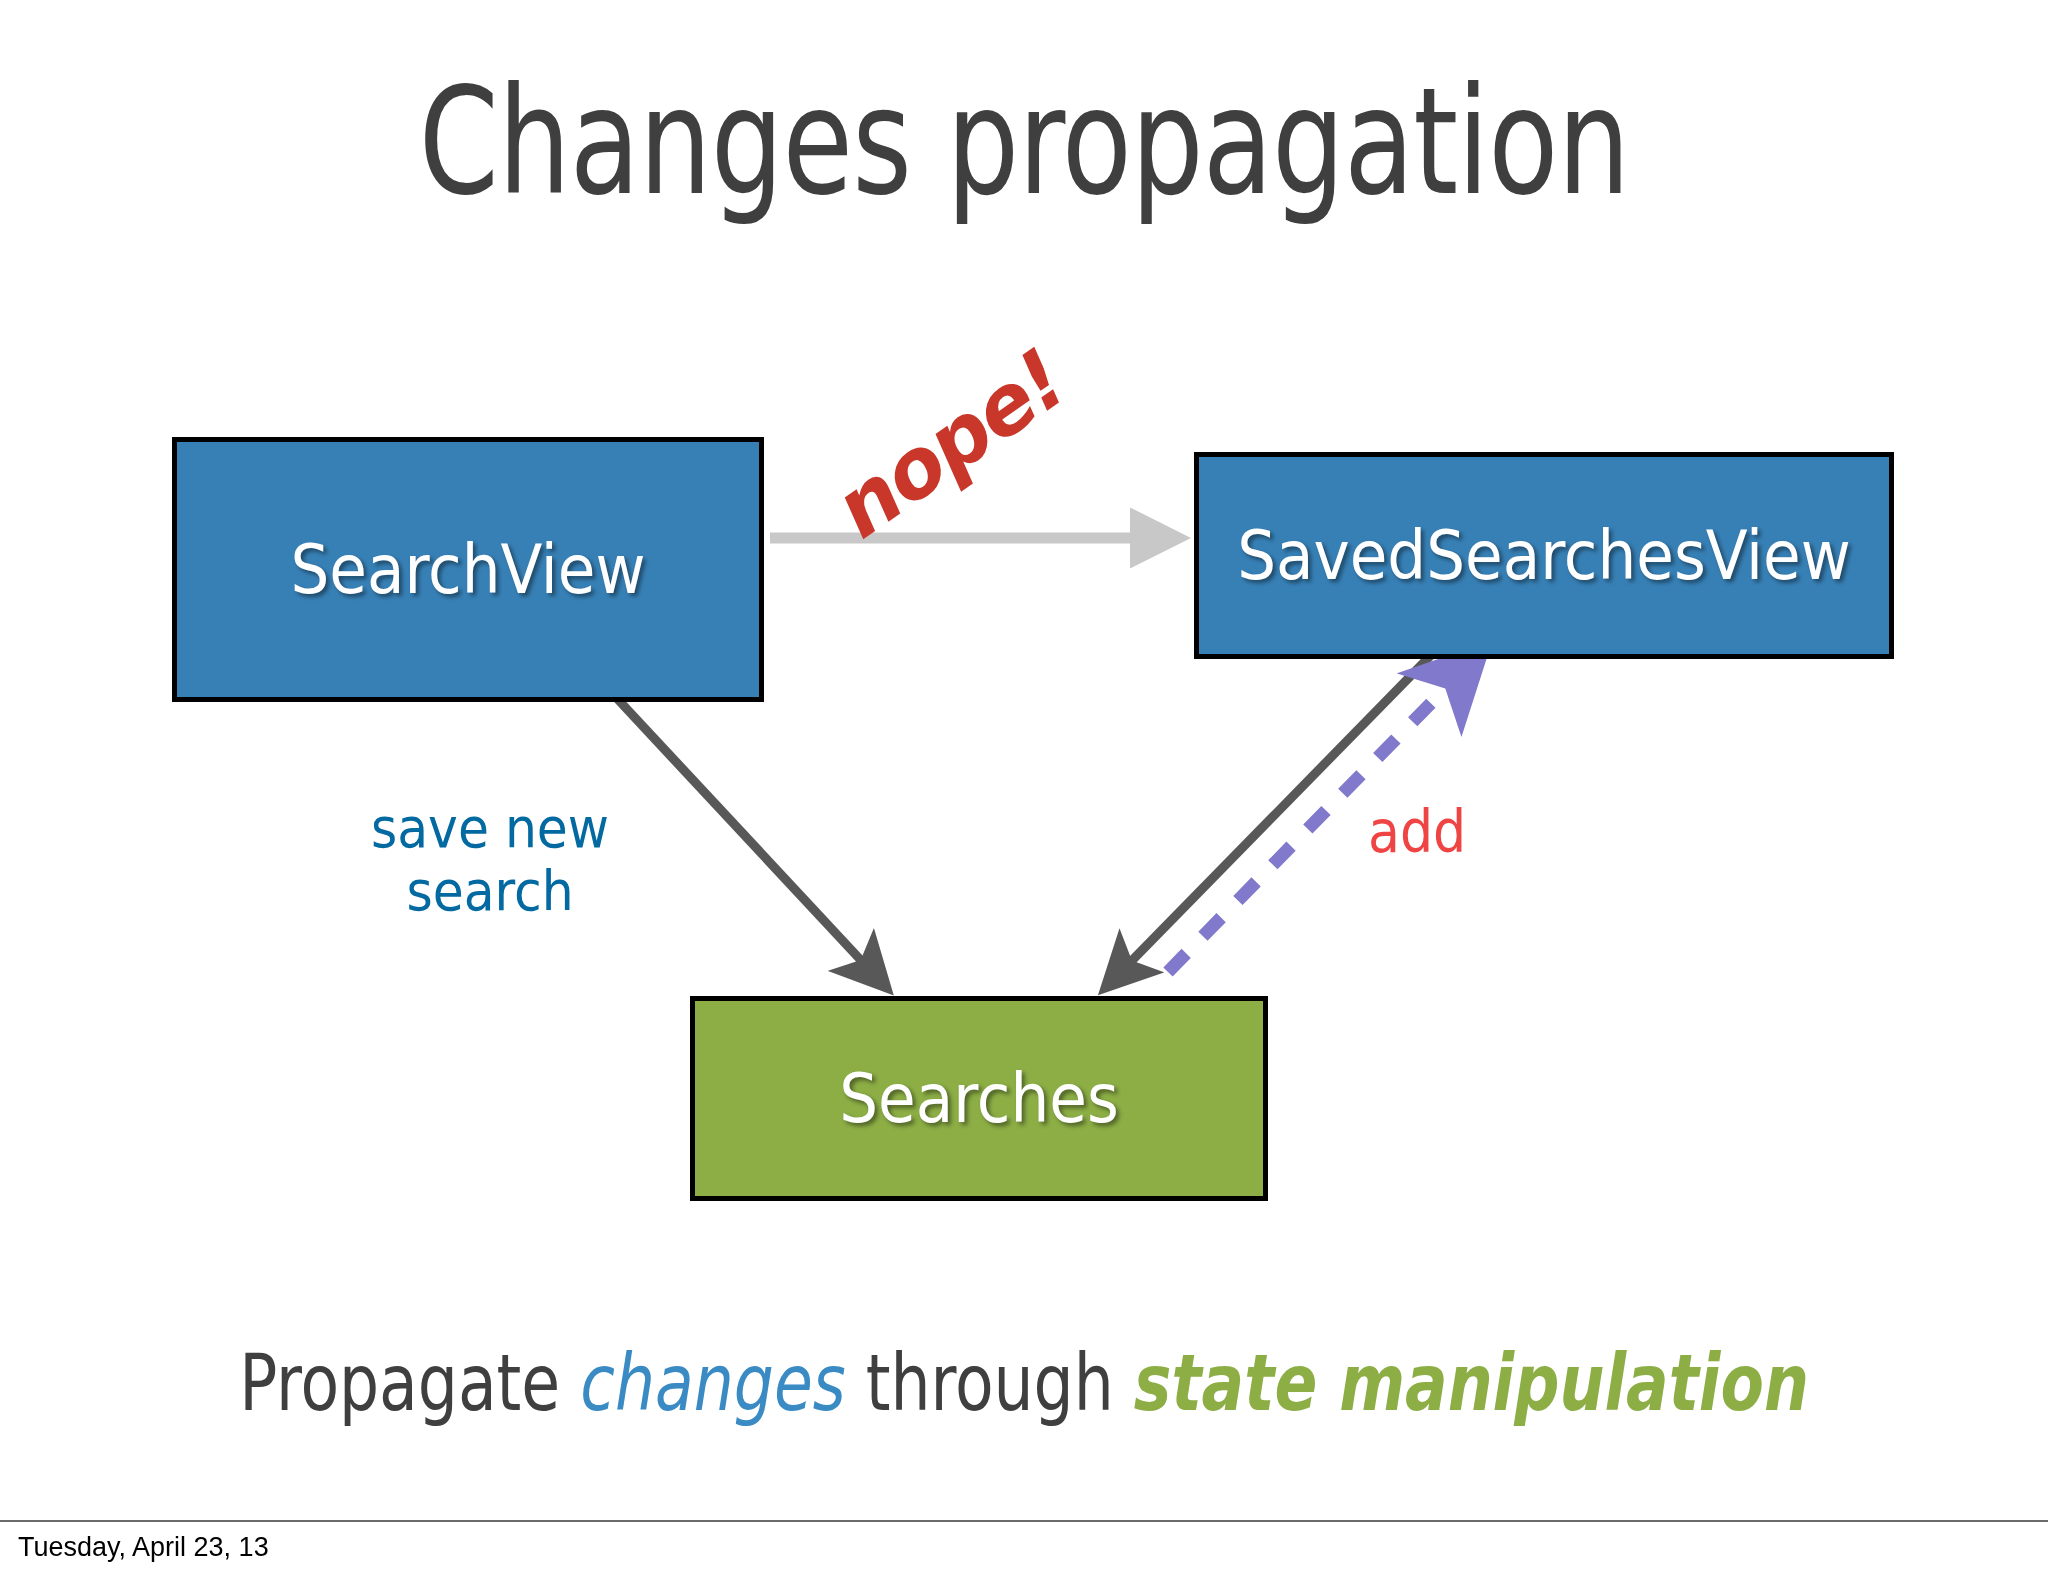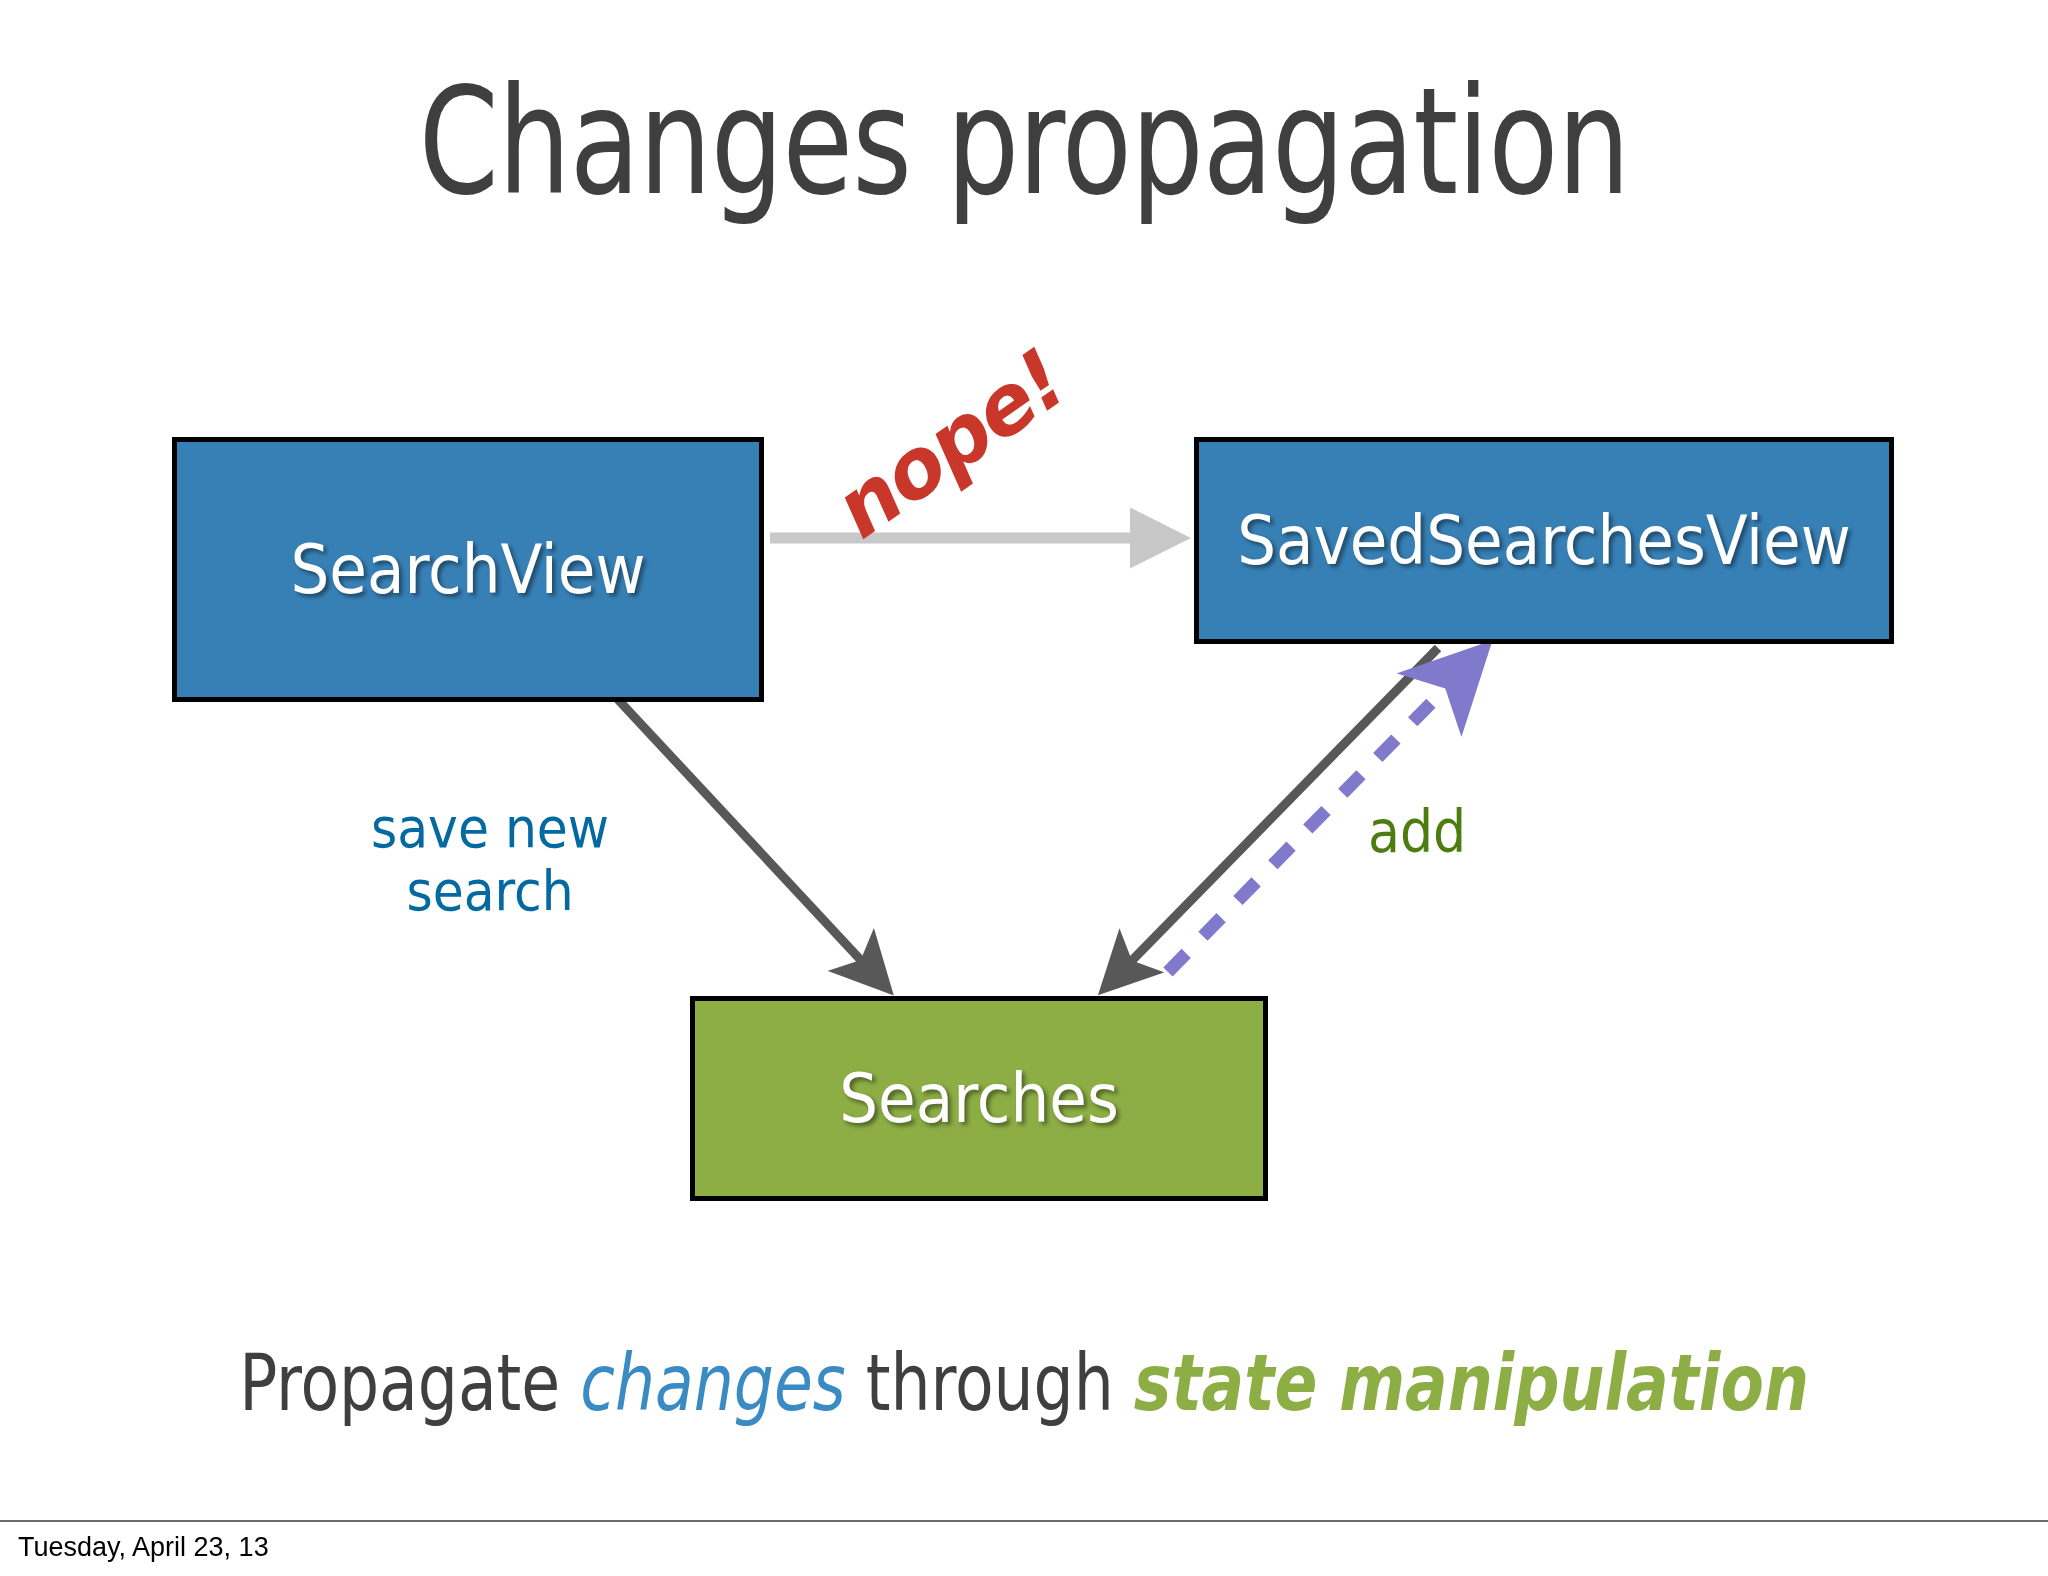--- a/index.html
+++ b/index.html
@@ -73,21 +73,21 @@
 
   #node-searchview {
     left: 172px;
     top: 437px;
     width: 592px;
     height: 265px;
     font-size: 68px;
   }
   #node-savedsearchesview {
     left: 1194px;
-    top: 437px;
+    top: 452px;
     width: 700px;
     height: 207px;
     font-size: 68px;
   }
   #node-searches {
     left: 690px;
     top: 996px;
     width: 578px;
     height: 205px;
     font-size: 68px;
@@ -106,21 +106,21 @@
     top: 765px;
     width: 320px;
     font-size: 56px;
     color: #0369a1;
     margin-top: 32px;
   }
   #label-add {
     left: 1368px;
     top: 800px;
     font-size: 58px;
-    color: #4d7c0f;
+    color: #ef4444;
   }
   #label-nope {
     position: absolute;
     left: 845px;
     top: 470px;
     font-family: "DejaVu Sans", sans-serif;
     font-size: 82px;
     font-weight: 700;
     font-style: italic;
     color: #c8372a;

